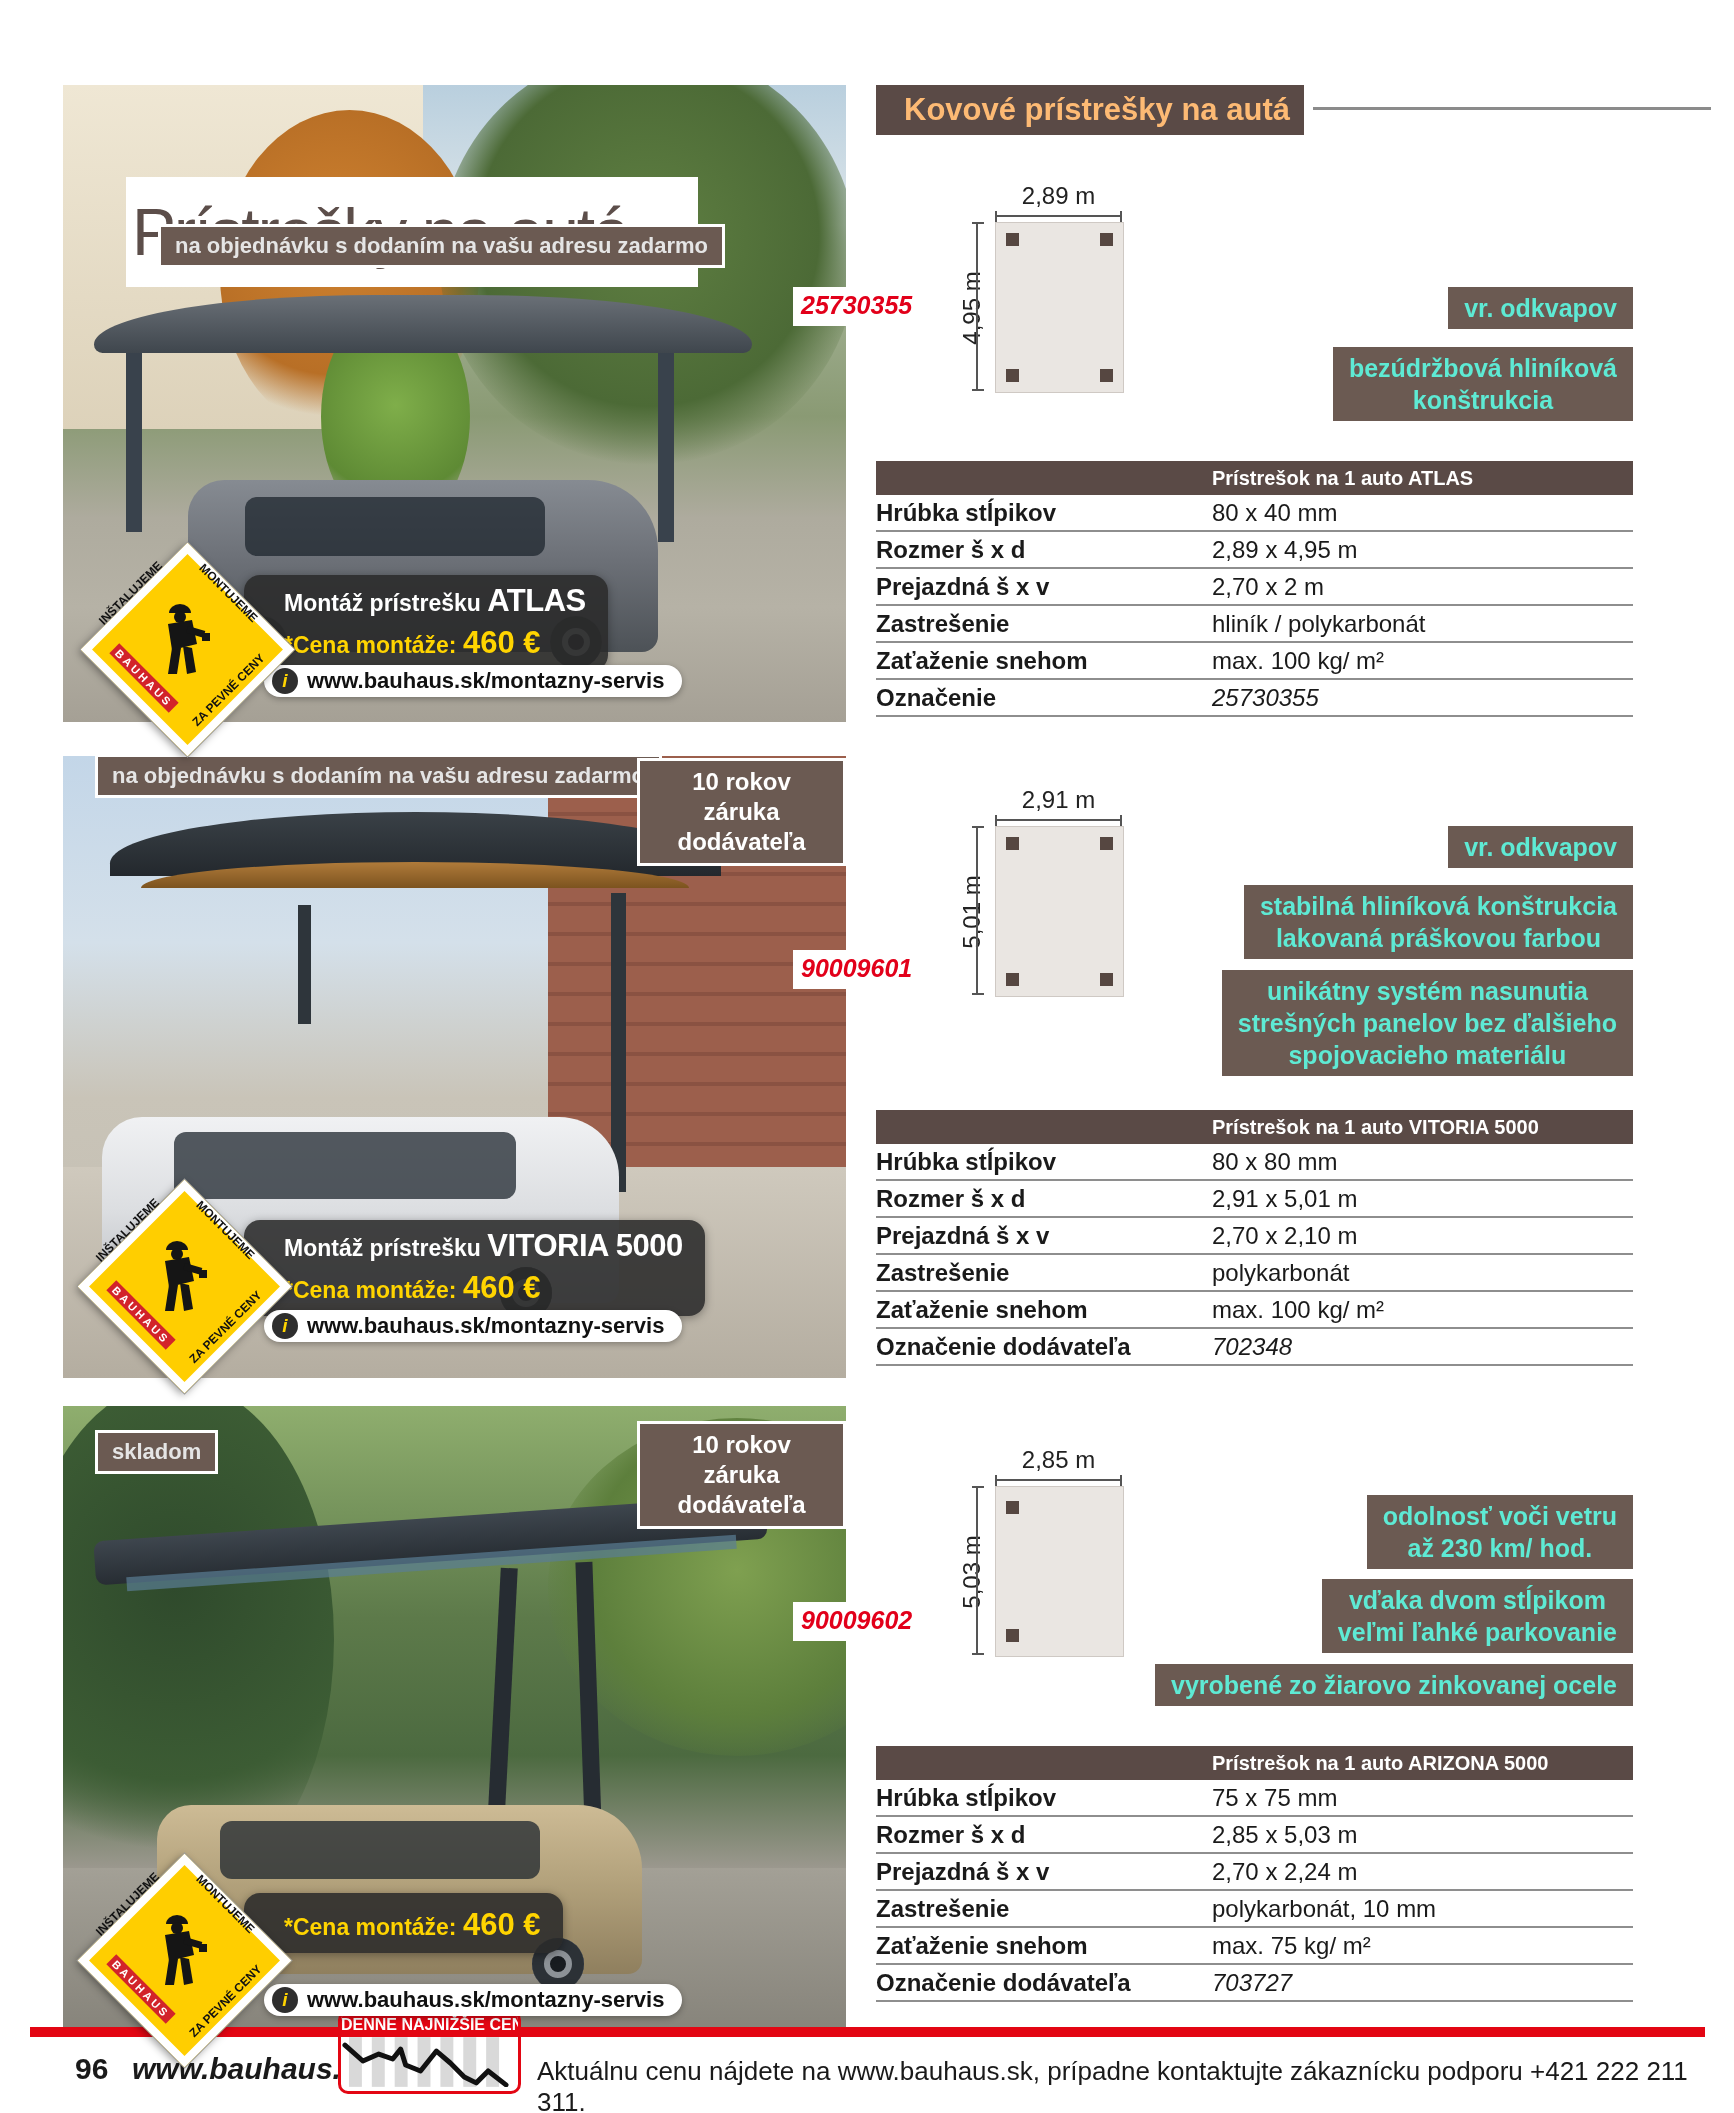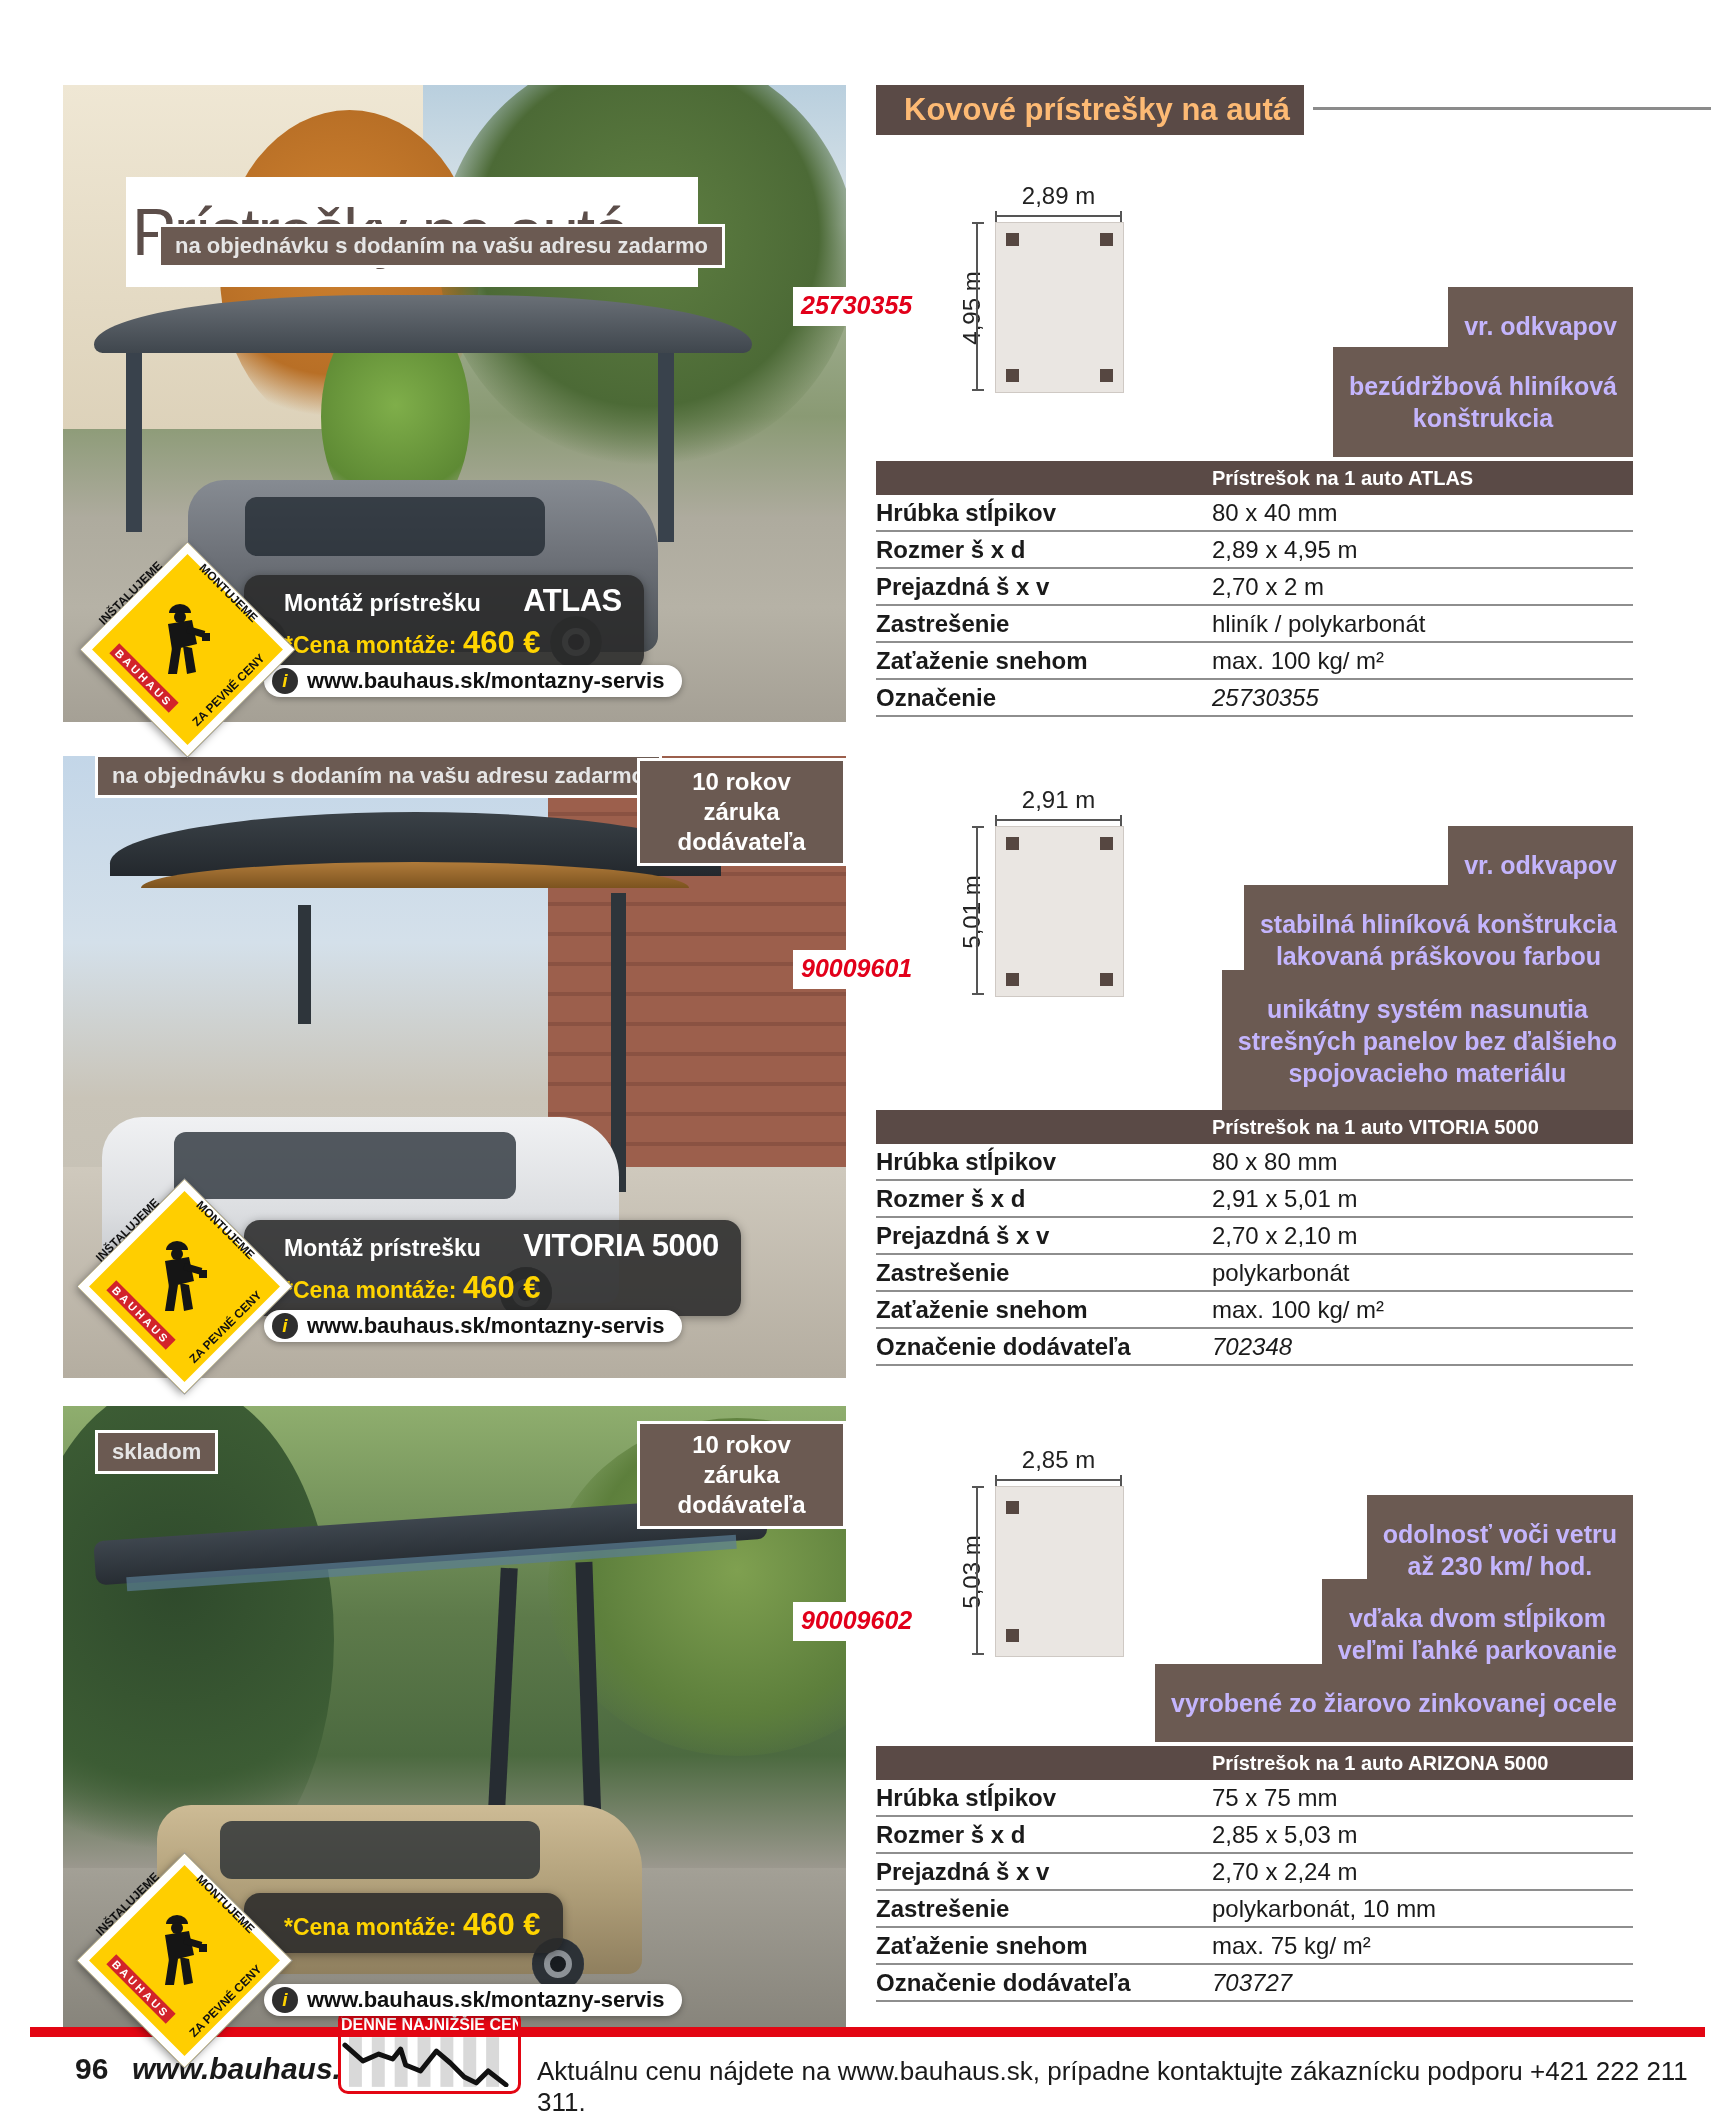--- a/index.html
+++ b/index.html
@@ -28,21 +28,21 @@
   .warranty-badge{position:absolute;left:637px;background:#6b5a52;border:3px solid #fff;color:#fff;
                   font-weight:bold;font-size:24px;line-height:1.25;text-align:center;
                   padding:6px 12px;white-space:pre-line;z-index:6;}
   .art-no{position:absolute;left:793px;background:#fff;color:#e2001a;font-style:italic;
           font-weight:bold;font-size:25px;padding:4px 8px 6px 8px;z-index:7;}
 
   
   .mont-box{position:absolute;left:244px;background:rgba(42,42,42,.88);border-radius:16px;
             padding:8px 22px 10px 40px;z-index:8;box-shadow:0 2px 10px rgba(0,0,0,.35);}
   .mont-line1{color:#fff;font-size:23px;font-weight:bold;white-space:nowrap;}
-  .mont-product{font-size:31px;font-weight:bold;letter-spacing:-0.5px;margin-left:36px;}
+  .mont-product{font-size:31px;font-weight:bold;letter-spacing:-0.5px;}
   .mont-line2{color:#ffd400;font-size:23px;font-weight:bold;margin-top:6px;white-space:nowrap;}
   .mont-price{font-size:31px;font-weight:bold;}
   .mont-pill{position:absolute;left:264px;background:#fff;border-radius:20px;display:flex;
              align-items:center;gap:9px;padding:3px 18px 3px 8px;z-index:9;
              box-shadow:0 2px 6px rgba(0,0,0,.3);}
   .info-icon{width:26px;height:26px;border-radius:50%;background:#2e2e2e;color:#ffd400;
              font-weight:bold;font-size:19px;display:flex;align-items:center;justify-content:center;
              font-style:italic;}
   .mont-link{font-size:22px;font-weight:bold;color:#111;white-space:nowrap;}
 
@@ -58,22 +58,22 @@
   .dt-bl{left:22px;top:129px;width:auto;transform:rotate(45deg);background:#d2232a;color:#fff;
          padding:1px 4px;letter-spacing:3px;font-size:11px;}
   .worker{position:absolute;left:70px;top:60px;}
 
   
   .section-header{position:absolute;left:876px;top:85px;width:428px;height:50px;background:#5a4a46;
                   color:#fdba74;font-size:31px;font-weight:bold;display:flex;align-items:center;
                   padding-left:28px;box-sizing:border-box;}
   .header-line{position:absolute;left:1313px;top:107px;width:398px;height:3px;background:#8b8b8b;}
 
-  .feature-badge{position:absolute;right:101px;background:#6b5a52;color:#c4b5fd;font-weight:bold;
-                 font-size:25px;line-height:1.28;text-align:center;padding:23px 16px;
+  .feature-badge{position:absolute;right:101px;background:#6b5a52;color:#5eead4;font-weight:bold;
+                 font-size:25px;line-height:1.28;text-align:center;padding:5px 16px;
                  white-space:pre-line;}
 
   
   .plan{position:absolute;left:940px;width:229px;height:229px;}
   .plan-wlabel{position:absolute;left:55px;top:0;width:127px;text-align:center;font-size:24px;color:#222;}
   .plan-wline{position:absolute;left:55px;top:33px;width:127px;height:10px;border-top:2px solid #555;}
   .plan-wline::before,.plan-wline::after{content:"";position:absolute;top:-6px;width:2px;height:12px;background:#555;}
   .plan-wline::before{left:0;} .plan-wline::after{right:0;}
   .plan-hline{position:absolute;left:36px;top:40px;width:10px;height:169px;border-left:2px solid #555;}
   .plan-hline::before,.plan-hline::after{content:"";position:absolute;left:-6px;width:12px;height:2px;background:#555;}

